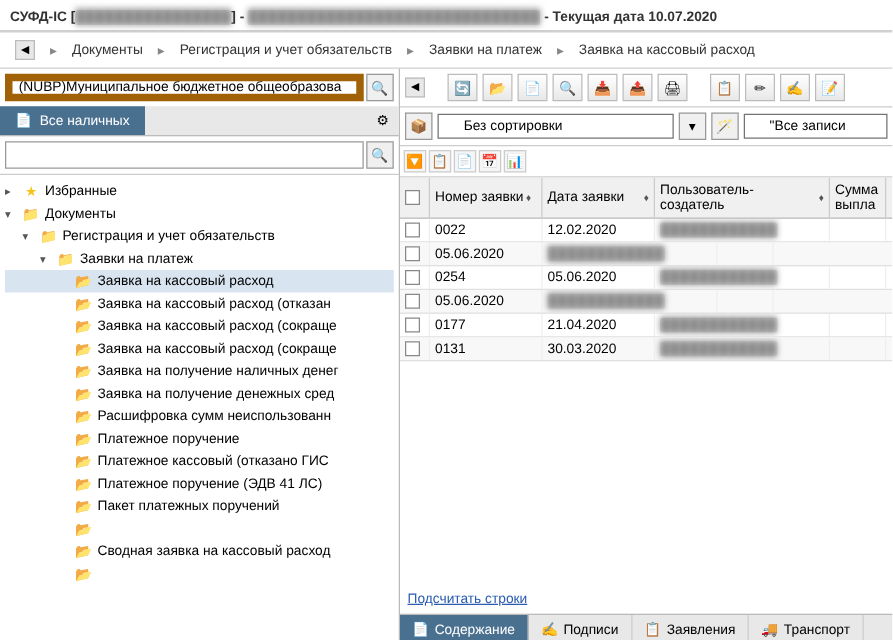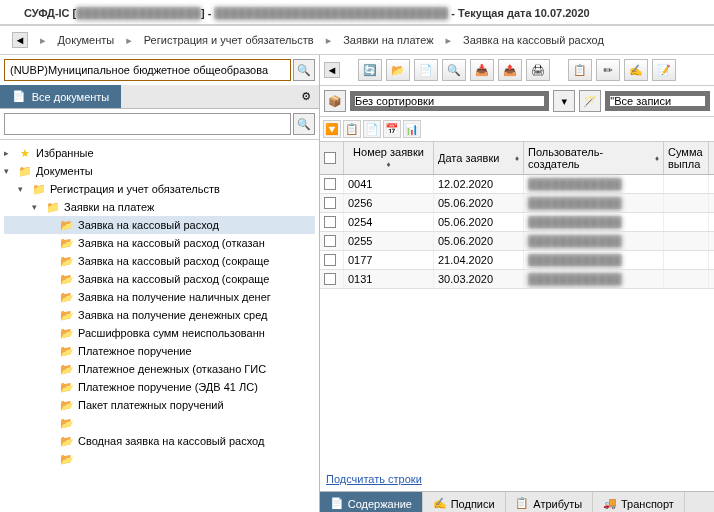--- a/index.html
+++ b/index.html
@@ -1,54 +1,54 @@
 <!DOCTYPE html>
 <html><head>
 <meta charset="utf-8">
 <style>
 * { margin: 0; padding: 0; box-sizing: border-box; font-family: Arial, sans-serif; font-size: 11px; }
 body { background: #fff; width: 714px; height: 512px; overflow: hidden; }
-.header { padding: 4px 24px; font-size: 14px; font-weight: bold; color: #333; border-bottom: 2px solid #d0d0d0; }
+.header { padding: 4px 8px; font-size: 14px; font-weight: bold; color: #333; border-bottom: 2px solid #d0d0d0; }
 .breadcrumb { padding: 6px 12px; border-bottom: 1px solid #d0d0d0; display: flex; align-items: center; gap: 4px; }
 .bc-btn { width: 16px; height: 16px; background: #e8e8e8; border: 1px solid #bbb; display: flex; align-items: center; justify-content: center; }
 .bc-sep { color: #888; margin: 0 8px; }
 .bc-item { color: #333; }
 .main { display: flex; height: calc(100% - 52px); }
 .left { width: 320px; border-right: 1px solid #bbb; display: flex; flex-direction: column; }
 .right { flex: 1; display: flex; flex-direction: column; }
 .search-row { padding: 4px; display: flex; gap: 2px; }
-.search-input { flex: 1; border: 1px solid #a16207; padding: 3px 5px; height: 22px; }
+.search-input { flex: 1; border: 6px solid #a16207; padding: 3px 5px; height: 22px; }
 .icon-btn { width: 22px; height: 22px; border: 1px solid #999; background: #f0f0f0; display: flex; align-items: center; justify-content: center; }
 .tab-row { display: flex; align-items: center; background: #e8e8e8; border-bottom: 1px solid #bbb; }
 .tab-active { background: #4a7090; color: #fff; padding: 5px 12px; display: flex; align-items: center; gap: 6px; }
 .gear-btn { margin-left: auto; padding: 4px 8px; }
 .second-search { padding: 4px; display: flex; gap: 2px; border-bottom: 1px solid #ccc; }
 .second-search input { flex: 1; border: 1px solid #999; height: 22px; padding: 3px; }
 .tree { flex: 1; overflow: auto; padding: 4px; }
 .tree-item { display: flex; align-items: center; padding: 2px 0; gap: 4px; white-space: nowrap; }
 .tree-toggle { width: 10px; color: #555; font-size: 9px; }
 .tree-icon { width: 14px; height: 14px; display: flex; align-items: center; justify-content: center; }
 .star { color: #f5c518; }
 .folder { color: #4a7090; }
 .folder-y { color: #e8b339; }
 .indent1 { padding-left: 14px; }
 .indent2 { padding-left: 28px; }
 .indent3 { padding-left: 42px; }
 .tree-item.selected { background: #d8e4ef; }
 .toolbar { padding: 4px; display: flex; gap: 4px; border-bottom: 1px solid #ccc; align-items: center; }
 .tb-btn { width: 24px; height: 22px; border: 1px solid #bbb; background: linear-gradient(#fff,#e8e8e8); display: flex; align-items: center; justify-content: center; }
 .sort-row { padding: 4px; display: flex; gap: 4px; align-items: center; border-bottom: 1px solid #ccc; }
-.sort-select { flex: 1; border: 5px solid #737373; padding: 2px 0; height: 20px; display: flex; align-items: center; }
+.sort-select { flex: 1; border: 1px solid #737373; padding: 2px 20px; height: 20px; display: flex; align-items: center; }
 .filter-row { padding: 3px; border-bottom: 1px solid #ccc; display: flex; gap: 2px; }
 .filter-ico { width: 18px; height: 18px; border: 1px solid #ccc; background: #f5f5f5; display:flex;align-items:center;justify-content:center; }
 .table { flex: 1; overflow: auto; }
 .thead { display: flex; background: #f0f0f0; border-bottom: 1px solid #bbb; position: sticky; top: 0; }
 .th { padding: 4px; border-right: 1px solid #ccc; display: flex; align-items: center; gap: 2px; font-weight: normal; }
 .th-check { width: 24px; }
-.th-num { width: 90px; flex-direction: column; }
+.th-num { width: 90px; }
 .th-date { width: 90px; justify-content: space-between; }
 .th-user { width: 140px; gap: 24px; }
 .th-sum { width: 45px; }
 .trow { display: flex; border-bottom: 1px solid #e0e0e0; }
 .trow:nth-child(even) { background: #f8f8f8; }
 .td { padding: 3px 4px; border-right: 1px solid #eee; overflow: hidden; }
 .sort-arrow { font-size: 8px; color: #555; }
 .count-link { padding: 6px; }
 .count-link a { color: #2a5db0; text-decoration: underline; cursor: pointer; }
 .bottom-tabs { display: flex; background: #e8e8e8; border-top: 1px solid #bbb; }
@@ -78,21 +78,21 @@
 
 <div class="main">
   <div class="left">
     <div class="search-row">
       <input class="search-input" value="(NUBP)Муниципальное бюджетное общеобразова" style="">
       <div class="icon-btn">🔍</div>
     </div>
     <div class="tab-row">
       <div class="tab-active">
         <span>📄</span>
-        <span>Все документы</span>
+        <span>Все наличных</span>
       </div>
       <div class="gear-btn">⚙</div>
     </div>
     <div class="second-search">
       <input style="">
       <div class="icon-btn">🔍</div>
     </div>
     <div class="tree">
       <div class="tree-item">
         <span class="tree-toggle">▸</span>
@@ -151,21 +151,21 @@
             <span>Расшифровка сумм неиспользованн</span>
           </div>
           <div class="tree-item indent3">
             <span class="tree-toggle"></span>
             <span class="tree-icon folder-y">📂</span>
             <span>Платежное поручение</span>
           </div>
           <div class="tree-item indent3">
             <span class="tree-toggle"></span>
             <span class="tree-icon folder-y">📂</span>
-            <span>Платежное денежных (отказано ГИС</span>
+            <span>Платежное кассовый (отказано ГИС</span>
           </div>
           <div class="tree-item indent3">
             <span class="tree-toggle"></span>
             <span class="tree-icon folder-y">📂</span>
             <span>Платежное поручение (ЭДВ 41 ЛС)</span>
           </div>
           <div class="tree-item indent3">
             <span class="tree-toggle"></span>
             <span class="tree-icon folder-y">📂</span>
             <span>Пакет платежных поручений</span>
@@ -241,48 +241,46 @@
           </div>
         <div class="th th-sum">
             <span>Сумма выпла</span>
           </div>
       </div>
       <div id="table-body">
           <div class="trow">
             <div class="td th-check">
               <div class="checkbox"></div>
             </div>
-            <div class="td th-num">0041</div>
+            <div class="td th-num">0022</div>
             <div class="td th-date">12.02.2020</div>
             <div class="td th-user"><span class="blur">████████████</span></div>
             <div class="td th-sum"></div>
           </div>
           <div class="trow">
             <div class="td th-check">
               <div class="checkbox"></div>
             </div>
-            <div class="td th-num">0256</div>
             <div class="td th-date">05.06.2020</div>
             <div class="td th-user"><span class="blur">████████████</span></div>
             <div class="td th-sum"></div>
           </div>
           <div class="trow">
             <div class="td th-check">
               <div class="checkbox"></div>
             </div>
             <div class="td th-num">0254</div>
             <div class="td th-date">05.06.2020</div>
             <div class="td th-user"><span class="blur">████████████</span></div>
             <div class="td th-sum"></div>
           </div>
           <div class="trow">
             <div class="td th-check">
               <div class="checkbox"></div>
             </div>
-            <div class="td th-num">0255</div>
             <div class="td th-date">05.06.2020</div>
             <div class="td th-user"><span class="blur">████████████</span></div>
             <div class="td th-sum"></div>
           </div>
           <div class="trow">
             <div class="td th-check">
               <div class="checkbox"></div>
             </div>
             <div class="td th-num">0177</div>
             <div class="td th-date">21.04.2020</div>
@@ -307,21 +305,21 @@
       <div class="btab active">
           <span>📄</span>
           <span>Содержание</span>
         </div>
       <div class="btab">
           <span>✍</span>
           <span>Подписи</span>
         </div>
       <div class="btab">
           <span>📋</span>
-          <span>Атрибуты</span>
+          <span>Заявления</span>
         </div>
       <div class="btab">
           <span>🚚</span>
           <span>Транспорт</span>
         </div>
     </div>
   </div>
 </div>
 
 </body></html>

